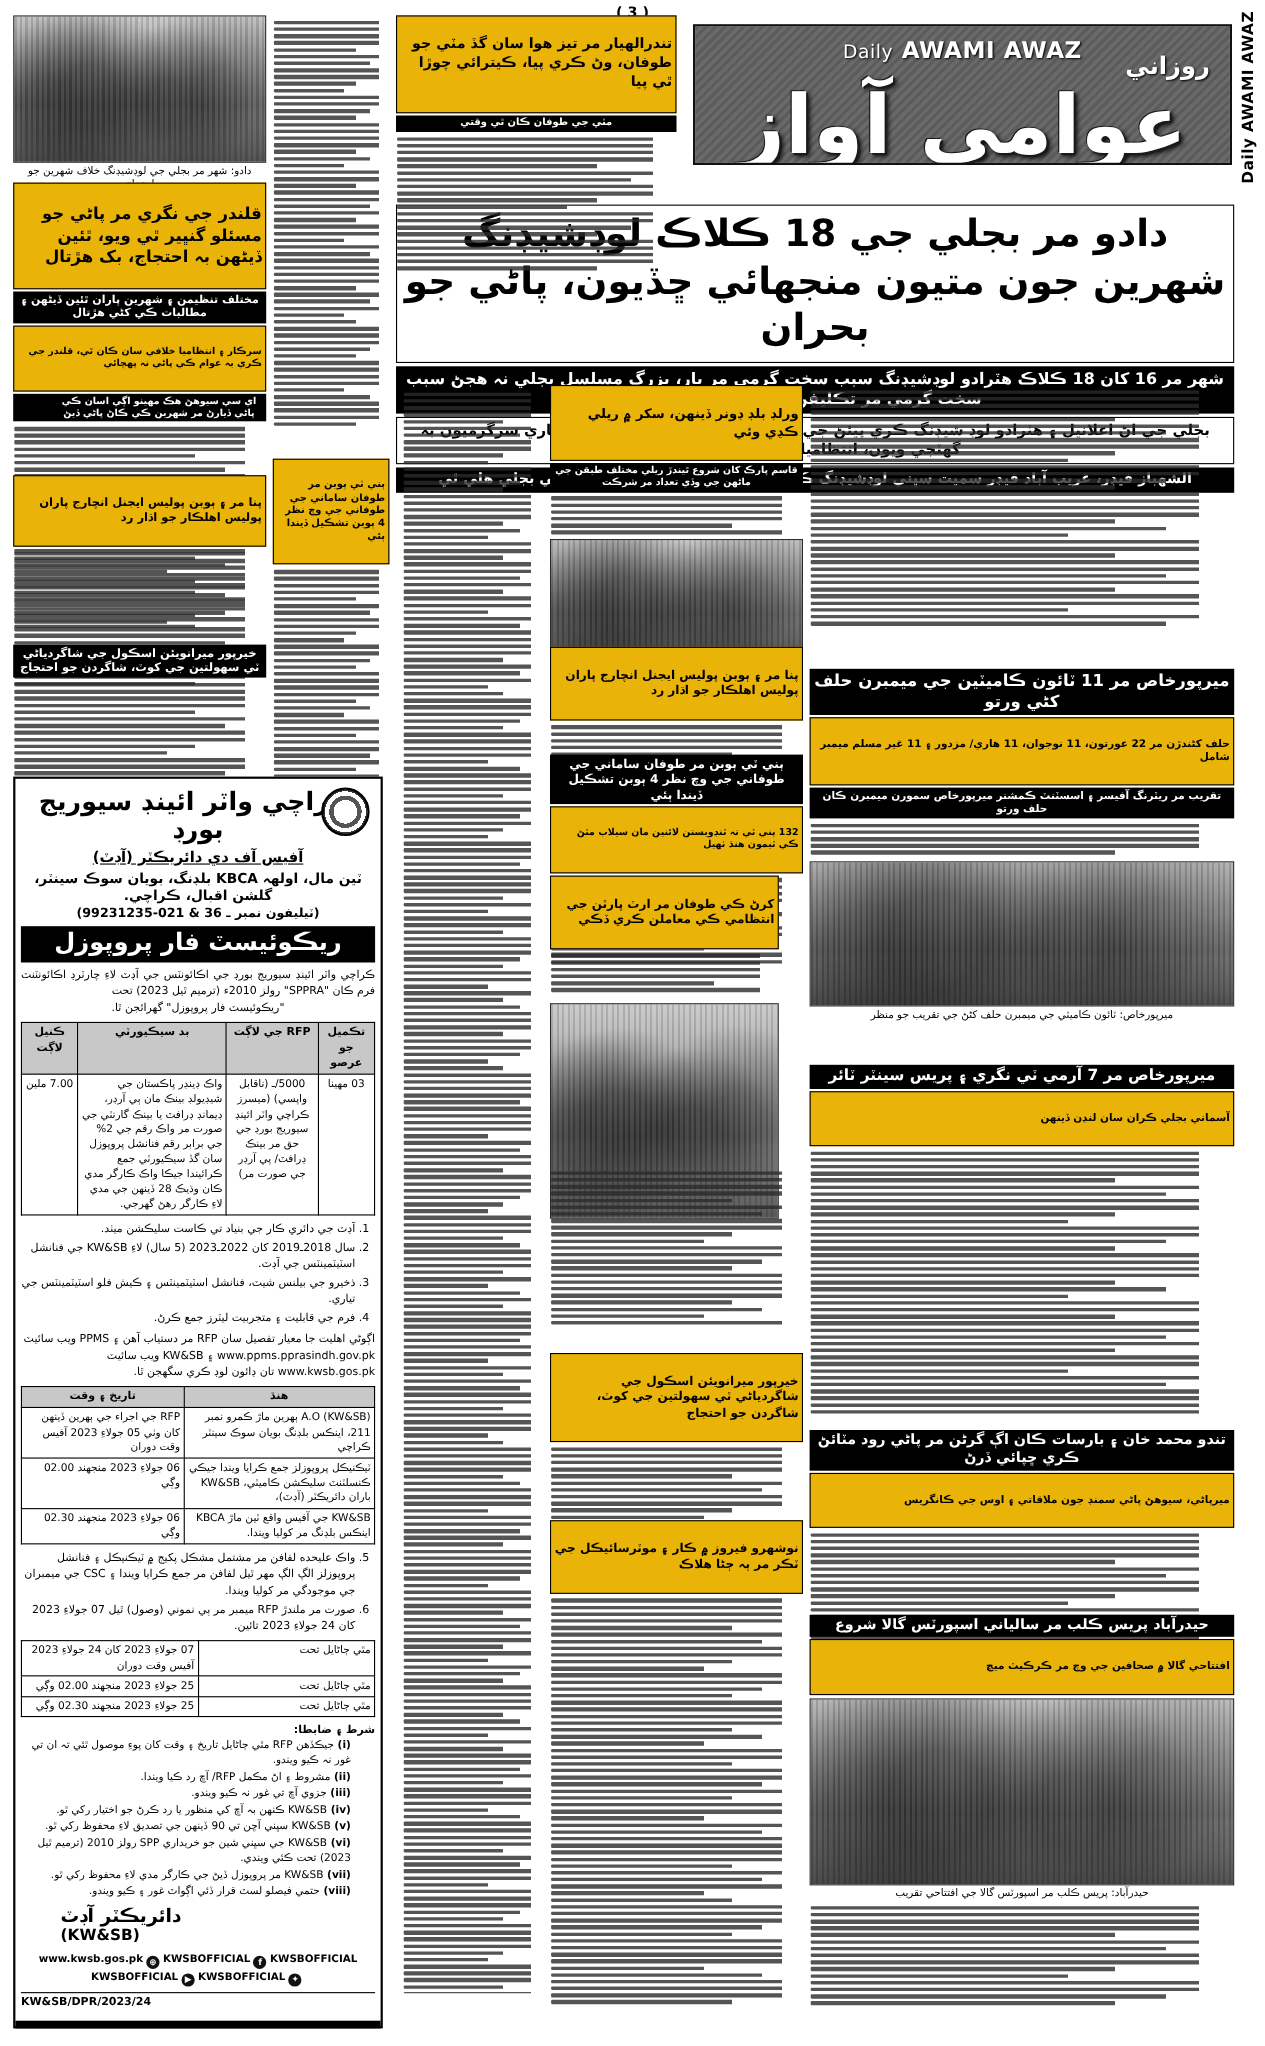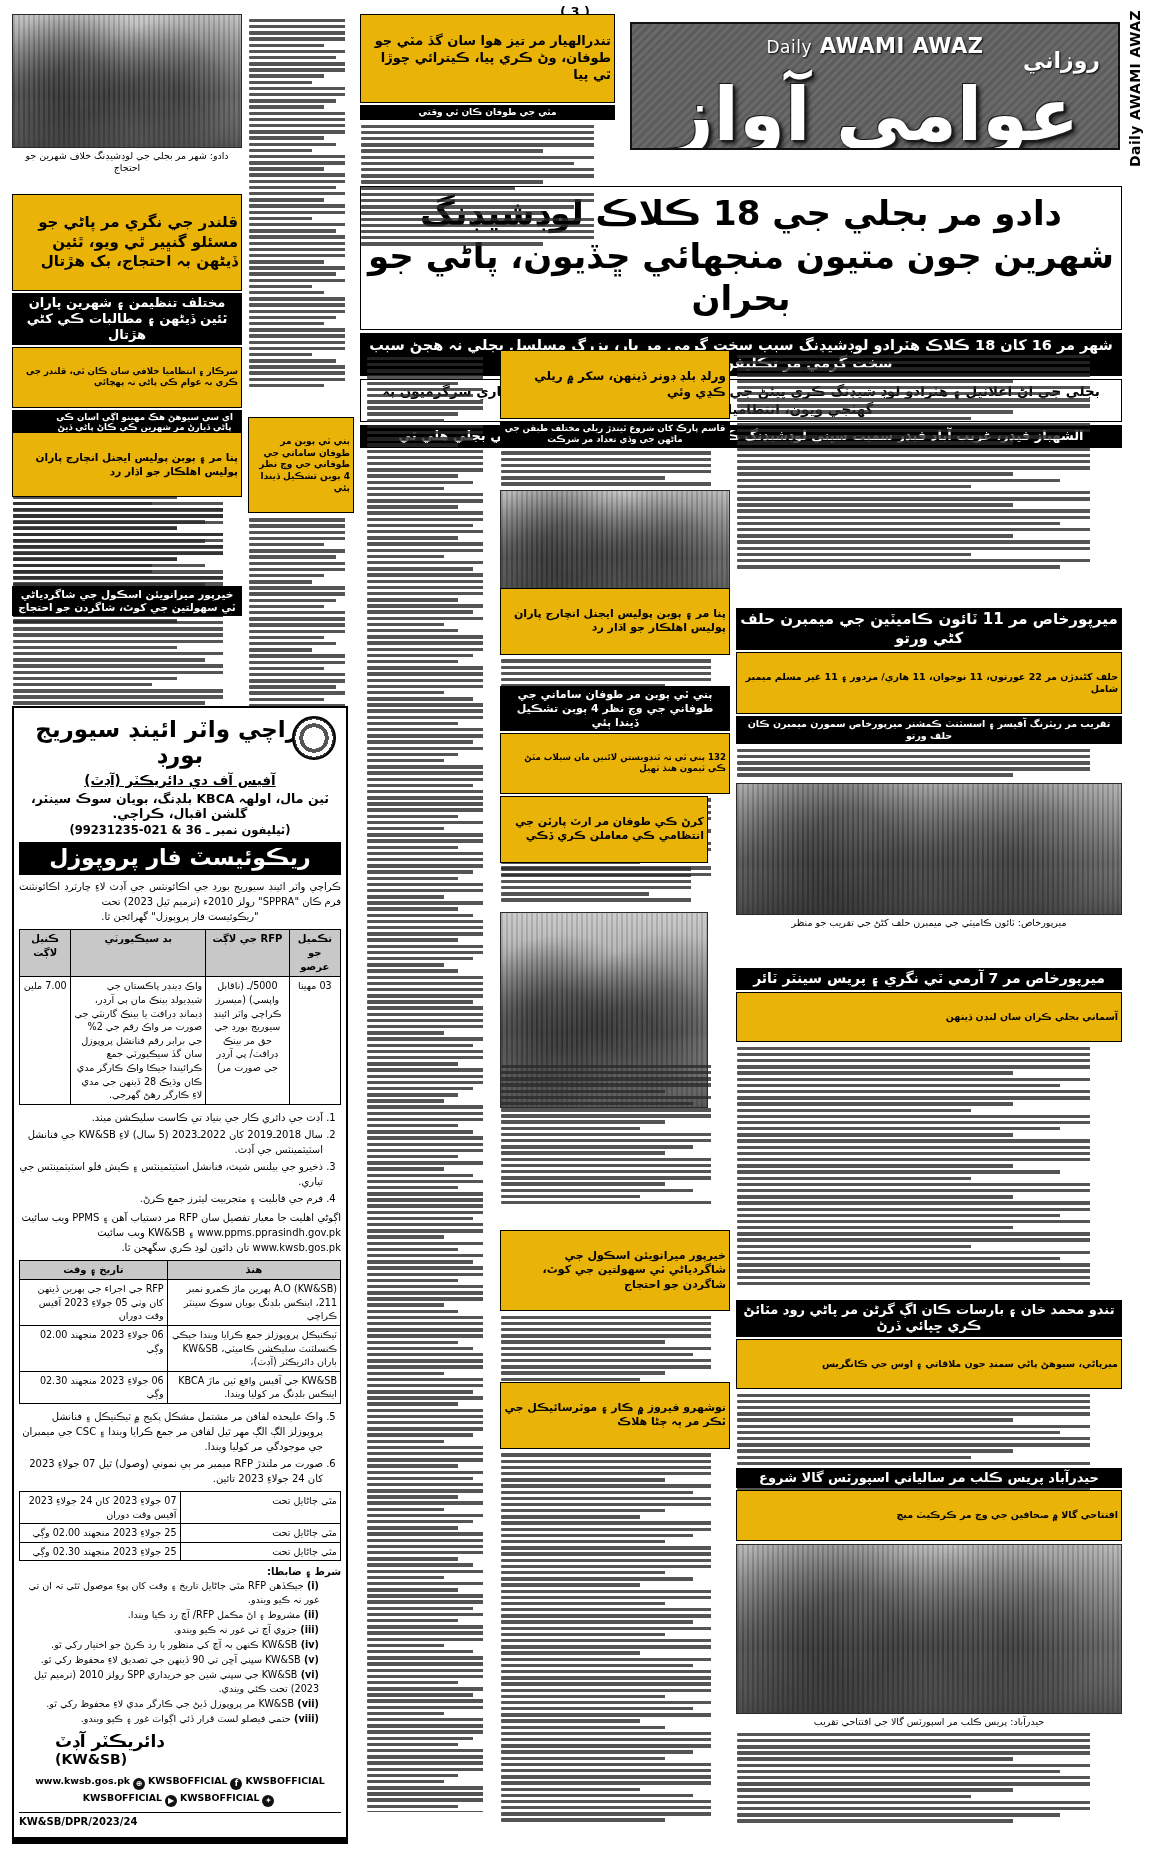--- a/index.html
+++ b/index.html
@@ -235,22 +235,22 @@
     <div id="lead-k2">بجلي جي اڻ اعلانيل ۽ هٽرادو لوڊ شيڊنگ ڪري پيئڻ جي پاڻي جي کوٽ رونجي وئي، ڪاروباري سرگرميون بہ گهٽجي ويون، انتظاميا حرڪت مر نہ آئي</div>
     <div id="lead-k3">الشهباز فيڊر، غريب آباد فيڊر سميت سڀني لوڊشيڊنگ ڪٽي پيئي رهي، ايڪسپريس فيڊرن تي بجلي هلي ٿي</div>
   </div>
 
   <div class="colbox" style="left:12px; top:14px; width:230px;">
     <div class="photo" style="height:134px;"></div>
     <div class="cap">دادو: شهر مر بجلي جي لوڊشيڊنگ خلاف شهرين جو احتجاج</div>
   </div>
 
   <div class="colbox" style="left:12px; top:166px; width:230px;">
-    <div class="hdline" style="font-size:15px;margin-top:28px;">قلندر جي نگري مر پاڻي جو مسئلو گنڀير ٿي ويو، ٿئين ڏيڻهن بہ احتجاج، بک هڙتال</div>
-    <div class="bar" style="font-size:13px; margin-top:2px;">مختلف تنظيمن ۽ شهرين پاران ٿئين ڏيڻهن ۽ مطالبات ڪي کڻي هڙتال</div>
+    <div class="hdline" style="font-size:15px;">قلندر جي نگري مر پاڻي جو مسئلو گنڀير ٿي ويو، ٿئين ڏيڻهن بہ احتجاج، بک هڙتال</div>
+    <div class="bar" style="font-size:10px; margin-top:2px;">مختلف تنظيمن ۽ شهرين پاران ٿئين ڏيڻهن ۽ مطالبات ڪي کڻي هڙتال</div>
     <div class="hdline" style="font-size:8.6px; margin-top:2px;">سرڪار ۽ انتظاميا خلافي سان ڪان ٿي، قلندر جي ڪري بہ عوام ڪي پاڻي نہ پهچائي</div>
     <div class="bar" style="font-size:8.6px; margin-top:2px;padding-left:39px;">اي سي سيوهڻ هڪ مهينو اڳي اسان ڪي پاڻي ڏيارڻ مر شهرين ڪي ڪاڻ پاڻي ڏيڻ</div>
     <div class="lines sm" style="height:200px; overflow:hidden;">
       <i></i>
         <i></i>
         <i></i>
         <i></i>
         <i></i>
         <i></i>
         <i></i>

